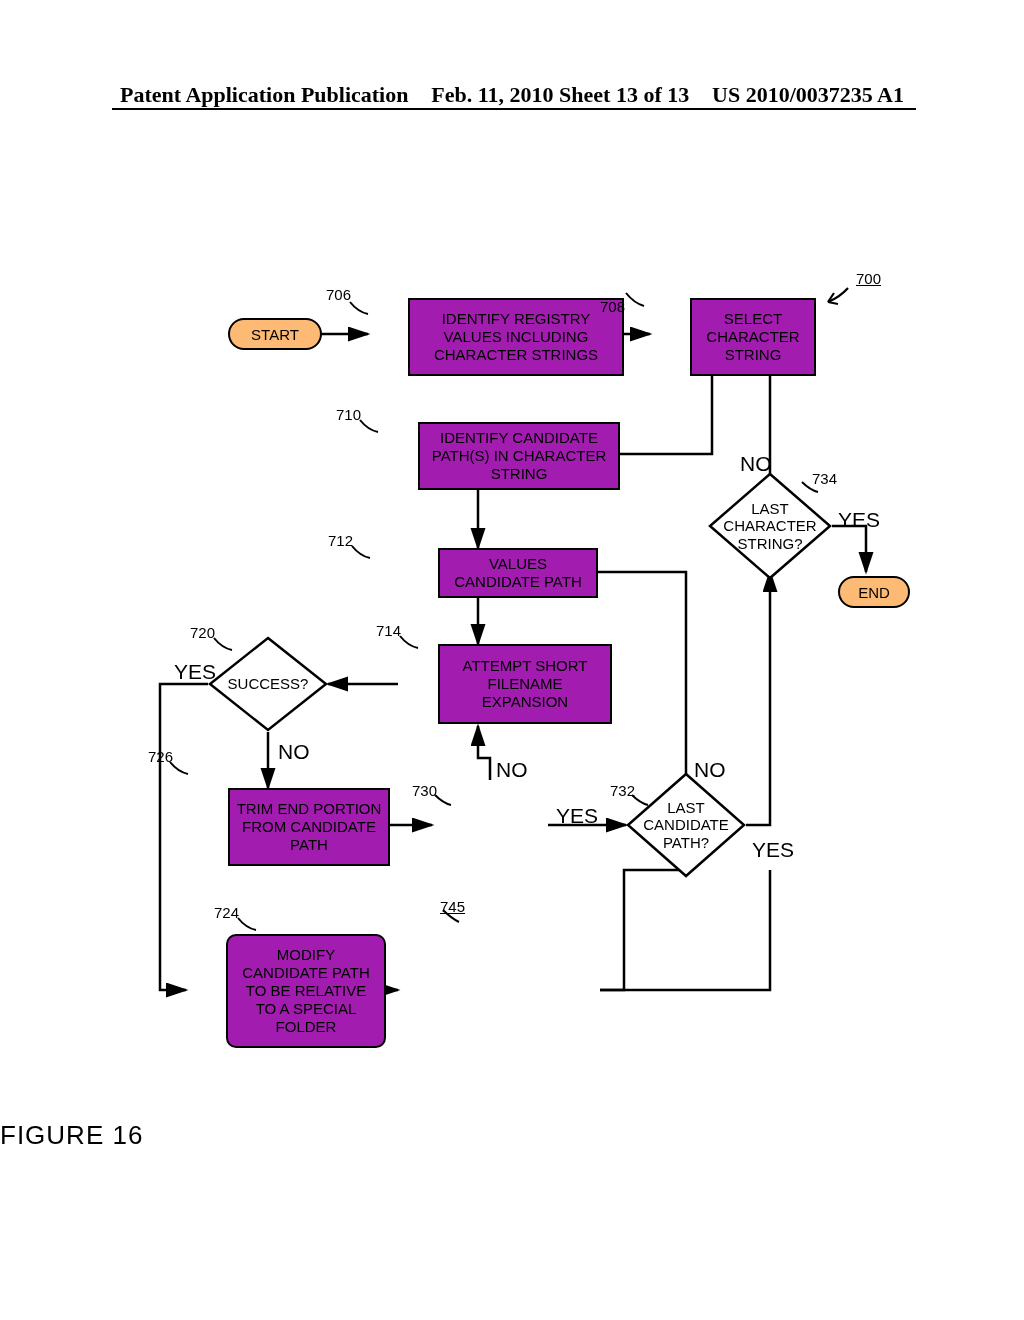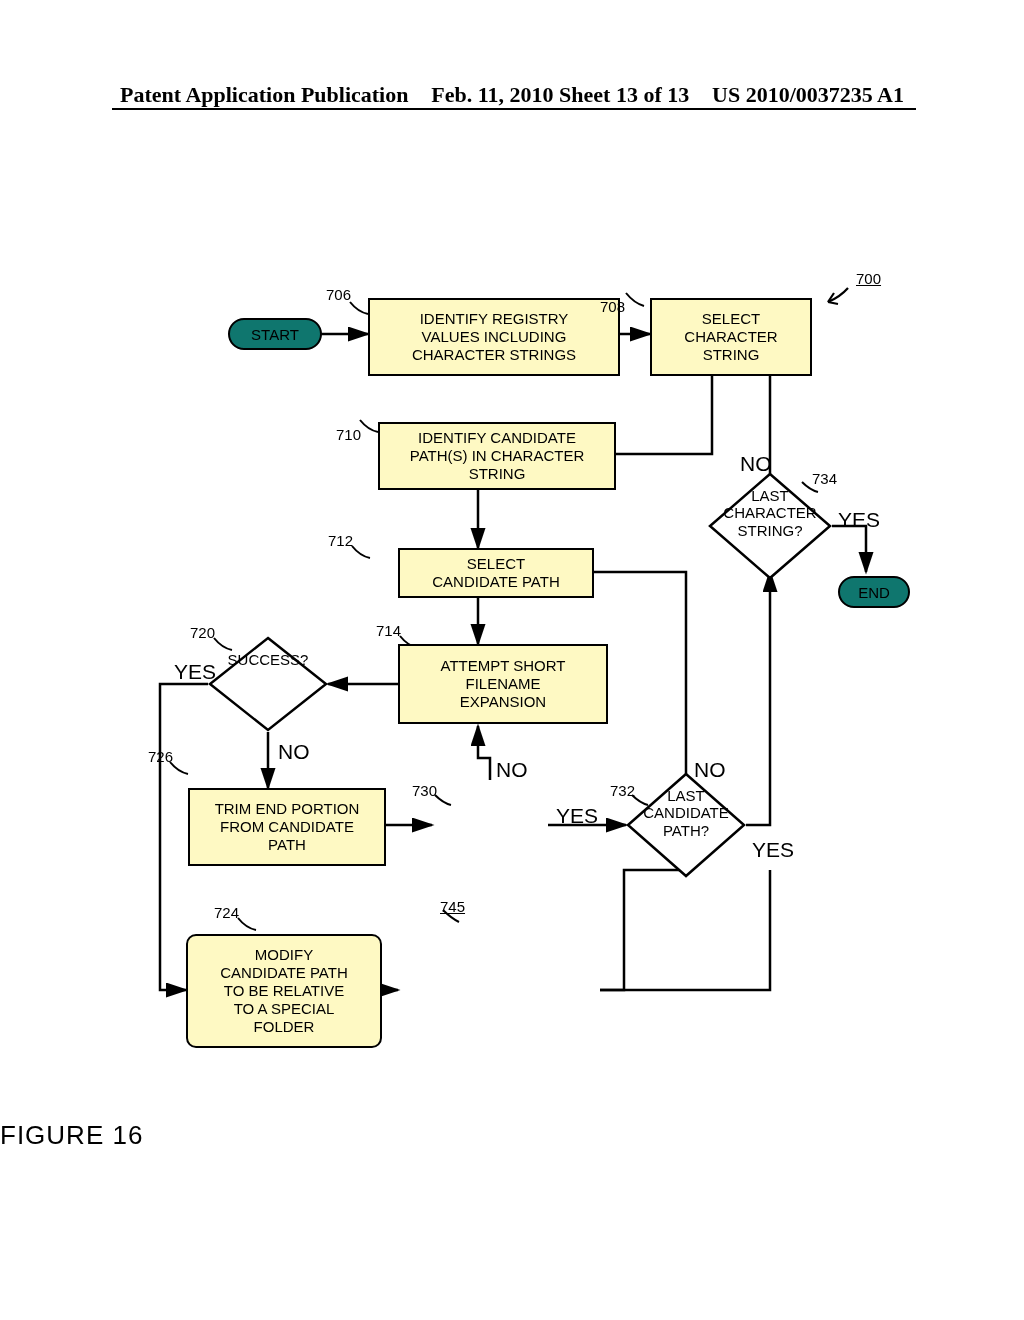--- a/index.html
+++ b/index.html
@@ -43,46 +43,47 @@
   }
   
   .box, .terminator, .decision, .reftag, .edge-label {
     position: absolute;
     font-size: 15px;
     font-family: Arial, sans-serif;
     text-align: center;
   }
   .box {
     border: 2.5px solid #000;
-    background: #fef9c3;
+    background: #a21caf;
     display: flex;
     align-items: center;
     justify-content: center;
-    padding: 4px 24px;
+    padding: 4px 6px;
     line-height: 1.2;
+    margin-left: 40px;
   }
   .terminator {
     border: 2.5px solid #000;
     border-radius: 20px;
-    background: #0f766e;
+    background: #fdba74;
     display: flex;
     align-items: center;
     justify-content: center;
     padding: 4px 12px;
     font-weight: normal;
   }
   .decision {
     width: 120px;
     height: 100px;
   }
   .decision svg { position:absolute; left:0; top:0; }
   .decision .dlabel {
     position: absolute;
-    left: 0; top: 15px; width: 100%; height: 100%;
-    display:flex; align-items:flex-start; justify-content:center;
+    left: 0; top: 0; width: 100%; height: 100%;
+    display:flex; align-items:center; justify-content:center;
     line-height:1.15;
     padding: 0 6px;
     box-sizing: border-box;
   }
   .reftag {
     font-size: 15px;
   }
   .edge-label {
     font-size: 21px;
   }
@@ -184,24 +185,24 @@
   <div class="box" style="left:650px; top:298px; width:110px; height:66px;">
     <span>SELECT CHARACTER STRING</span>
   </div>
   <div class="reftag" style="left:600px; top:278px;margin-top:20px;">708</div>
 
   <div class="reftag" style="left:856px; top:270px;text-decoration:underline;">700</div>
 
   <div class="box" style="left:378px; top:422px; width:186px; height:56px;">
     <span>IDENTIFY CANDIDATE PATH(S) IN CHARACTER STRING</span>
   </div>
-  <div class="reftag" style="left:336px; top:426px;text-align:center;">710</div>
+  <div class="reftag" style="left:336px; top:406px;text-align:center;">710</div>
 
   <div class="box" style="left:398px; top:548px; width:144px; height:38px;">
-    <span>SELECT CANDIDATE PATH</span>
+    <span>VALUES CANDIDATE PATH</span>
   </div>
   <div class="reftag" style="left:328px; top:532px;">712</div>
 
   <div class="box" style="left:398px; top:644px; width:158px; height:68px;">
     <span>ATTEMPT SHORT FILENAME EXPANSION</span>
   </div>
   <div class="reftag" style="left:376px; top:622px;">714</div>
 
   <div class="decision" style="left:208px; top:636px; width:120px; height:96px;">
     <svg width="120" height="96">

